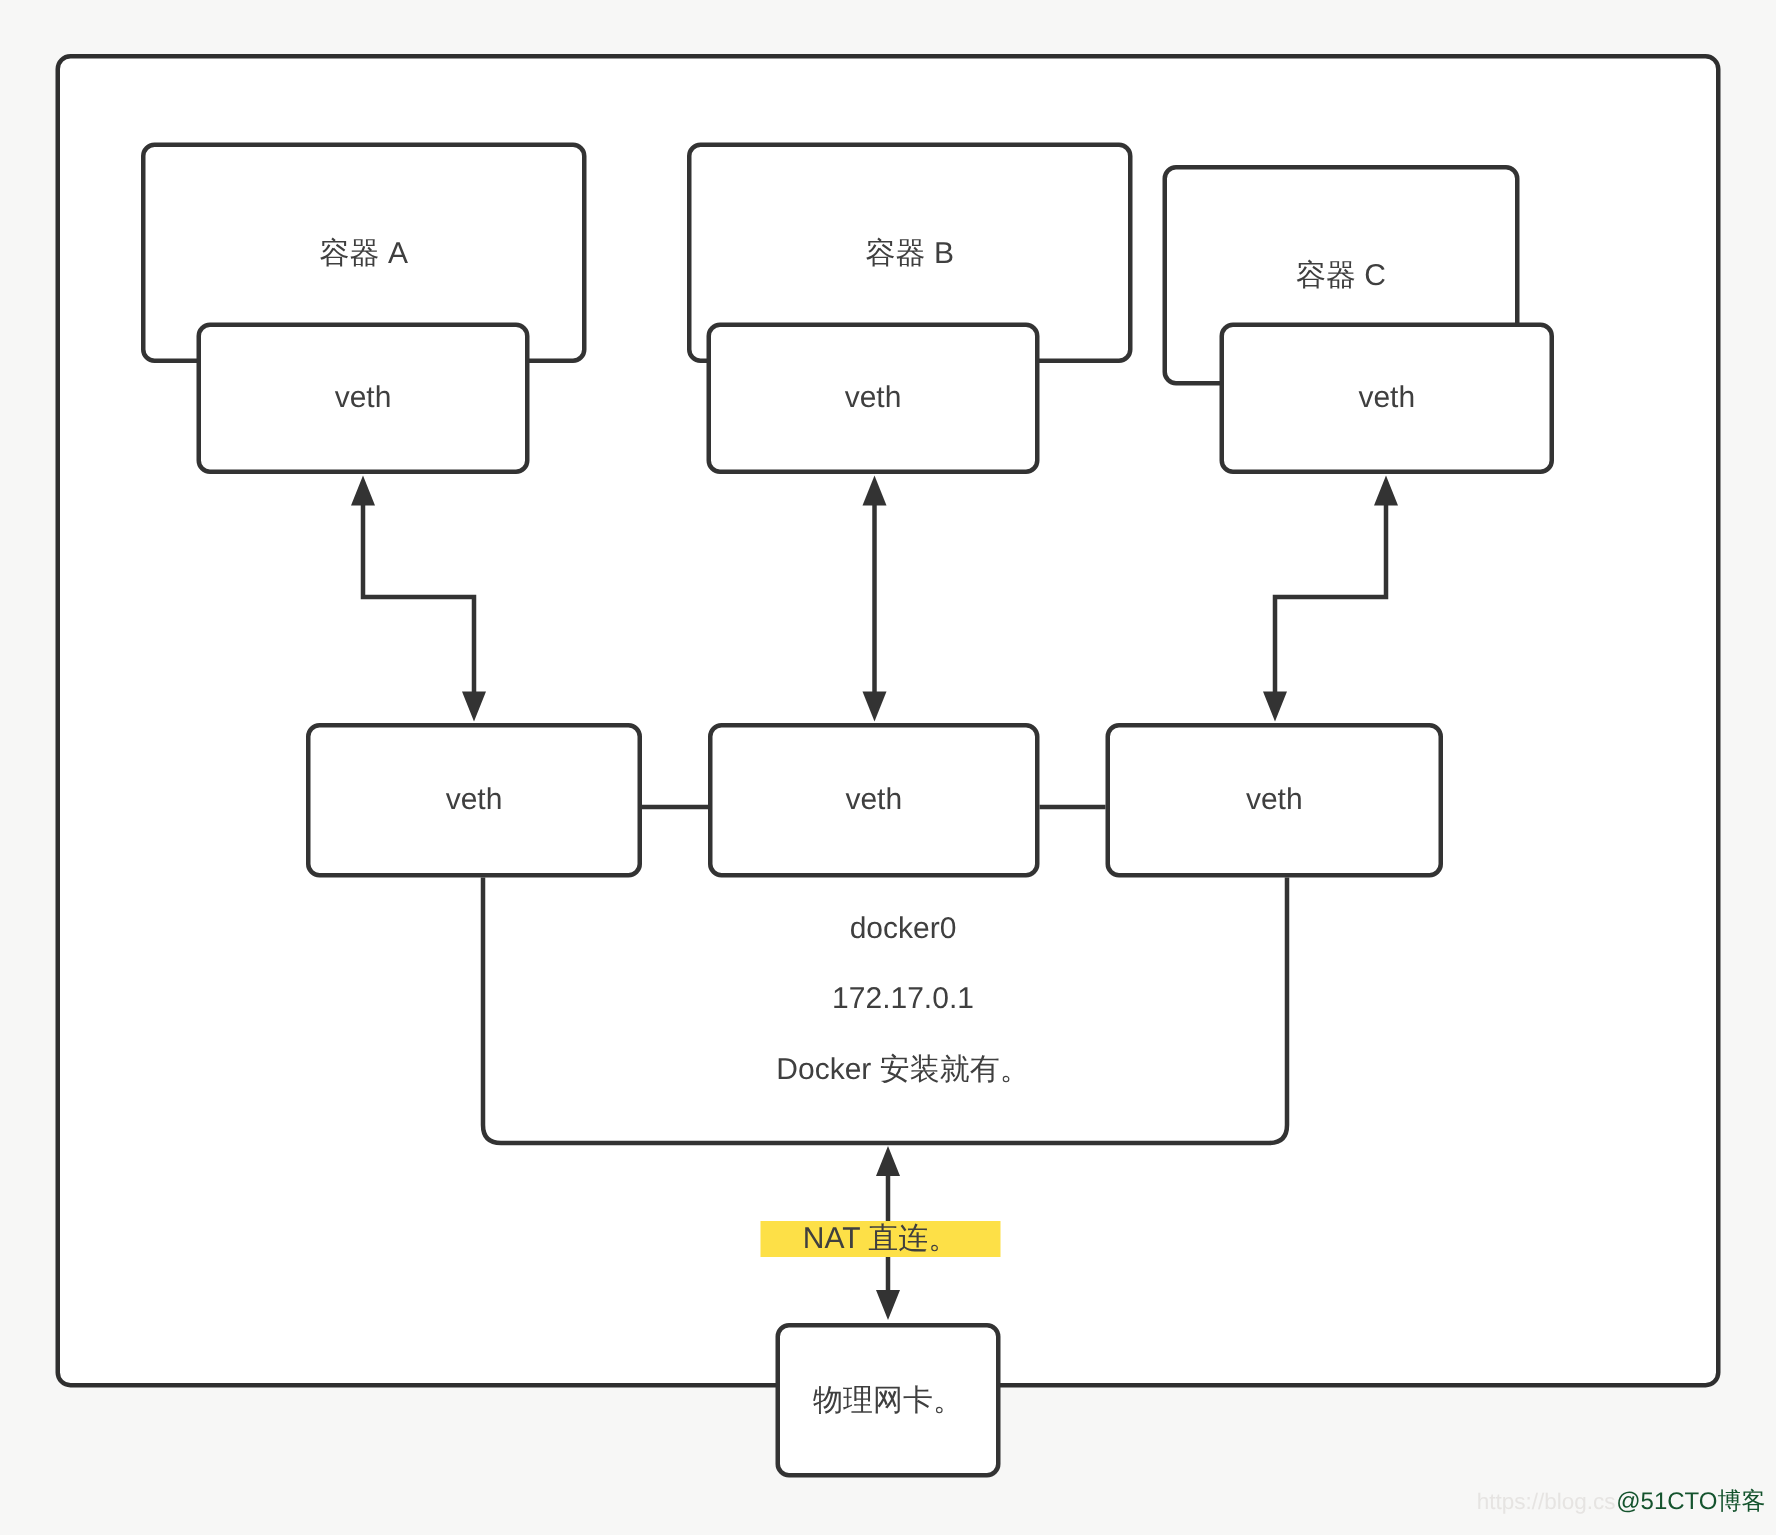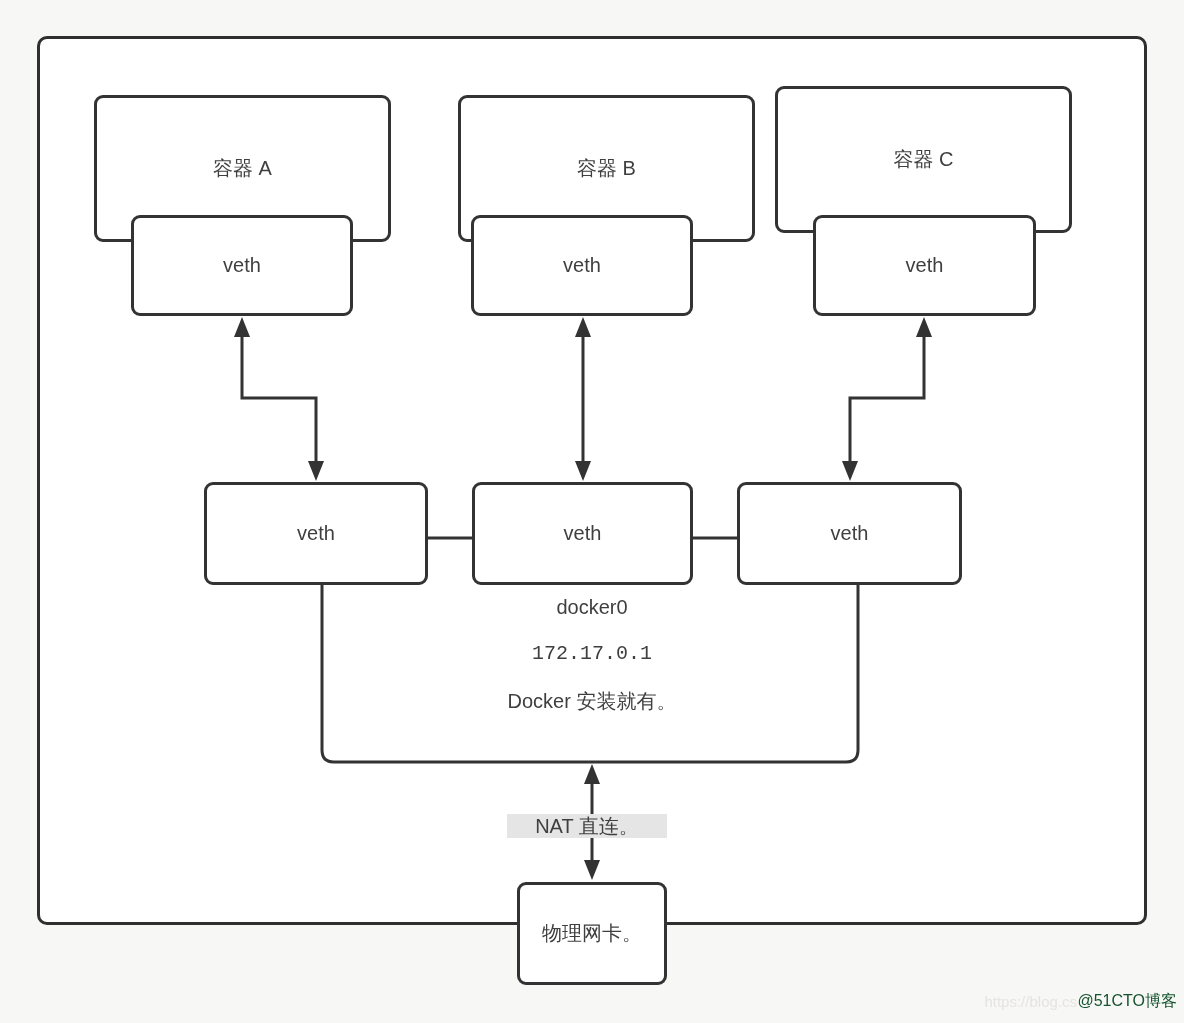--- a/index.html
+++ b/index.html
@@ -20,26 +20,26 @@
     position:absolute;background:#ffffff;border:3px solid #333333;border-radius:9px;
     box-sizing:border-box;display:flex;align-items:center;justify-content:center;
     font-size:20px;color:#3f3f3f;
   }
   .container-box{z-index:2;}
   .veth-top{z-index:3;}
   .veth-mid{z-index:3;}
   .nic-box{z-index:6;text-align:right;}
   .svg-overlay{position:absolute;left:0;top:0;z-index:4;pointer-events:none;}
   .bridge-label{
-    position:absolute;left:322px;width:540px;text-align:center;
-    font-size:20px;color:#3f3f3f;z-index:5;line-height:24px;
+    position:absolute;left:332px;width:540px;text-align:center;
+    font-size:20px;color:#3f3f3f;z-index:5;line-height:24px;margin-top:12px;
   }
   .nat-label{
     position:absolute;left:507px;top:814px;width:160px;text-align:center;
-    font-size:20px;color:#3f3f3f;background:#e5e5e5;z-index:5;line-height:24px;
+    font-size:20px;color:#3f3f3f;background:#fde047;z-index:5;line-height:24px;
   }
   .watermark-url{
     position:absolute;right:107px;top:993px;font-size:15px;color:#e6e4e2;z-index:7;
   }
   .watermark-badge{
     position:absolute;right:7px;top:991px;font-size:16px;color:#14532d;z-index:8;
   }
 </style>
 </head>
 <body>
@@ -47,21 +47,21 @@
 <div class="canvas">
 
   <div class="outer-rect"></div>
 
   <div class="box container-box" style="left:94px;top:95px;width:297px;height:147px;">
     <span>容器 A</span>
   </div>
   <div class="box container-box" style="left:458px;top:95px;width:297px;height:147px;">
     <span>容器 B</span>
   </div>
-  <div class="box container-box" style="left:775px;top:86px;width:297px;height:147px;text-align:center;">
+  <div class="box container-box" style="left:775px;top:110px;width:238px;height:147px;text-align:center;">
     <span>容器 C</span>
   </div>
 
   <div class="box veth-top" style="left:131px;top:215px;width:222px;height:101px;">
     <span>veth</span>
   </div>
   <div class="box veth-top" style="left:471px;top:215px;width:222px;height:101px;">
     <span>veth</span>
   </div>
   <div class="box veth-top" style="left:813px;top:215px;width:223px;height:101px;">
@@ -108,21 +108,21 @@
       <polygon points="583,317 575,337 591,337"></polygon>
       <polygon points="583,481 575,461 591,461"></polygon>
       <polygon points="924,317 916,337 932,337"></polygon>
       <polygon points="850,481 842,461 858,461"></polygon>
       <polygon points="592,764 584,784 600,784"></polygon>
       <polygon points="592,880 584,860 600,860"></polygon>
     </g>
   </svg>
 
   <div class="bridge-label" style="top:595px;">docker0</div>
-  <div class="bridge-label" style="top:642px;font-family:Liberation Mono, monospace;">172.17.0.1</div>
+  <div class="bridge-label" style="top:642px;">172.17.0.1</div>
   <div class="bridge-label" style="top:689px;">Docker 安装就有。</div>
 
   <div class="nat-label">NAT 直连。</div>
 
   <div class="box nic-box" style="left:517px;top:882px;width:150px;height:103px;">
     <span>物理网卡。</span>
   </div>
 
   <span class="watermark-url">https://blog.cs</span>
   <span class="watermark-badge">@51CTO博客</span>

